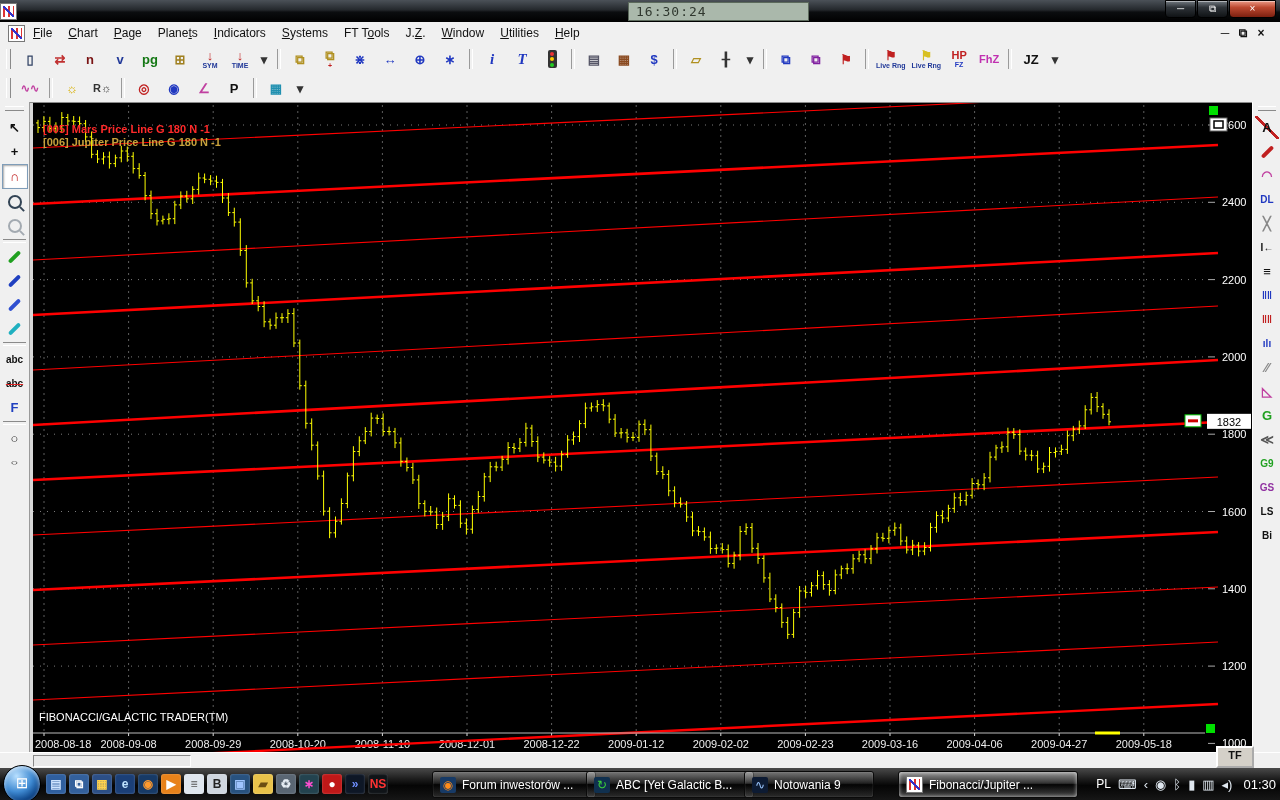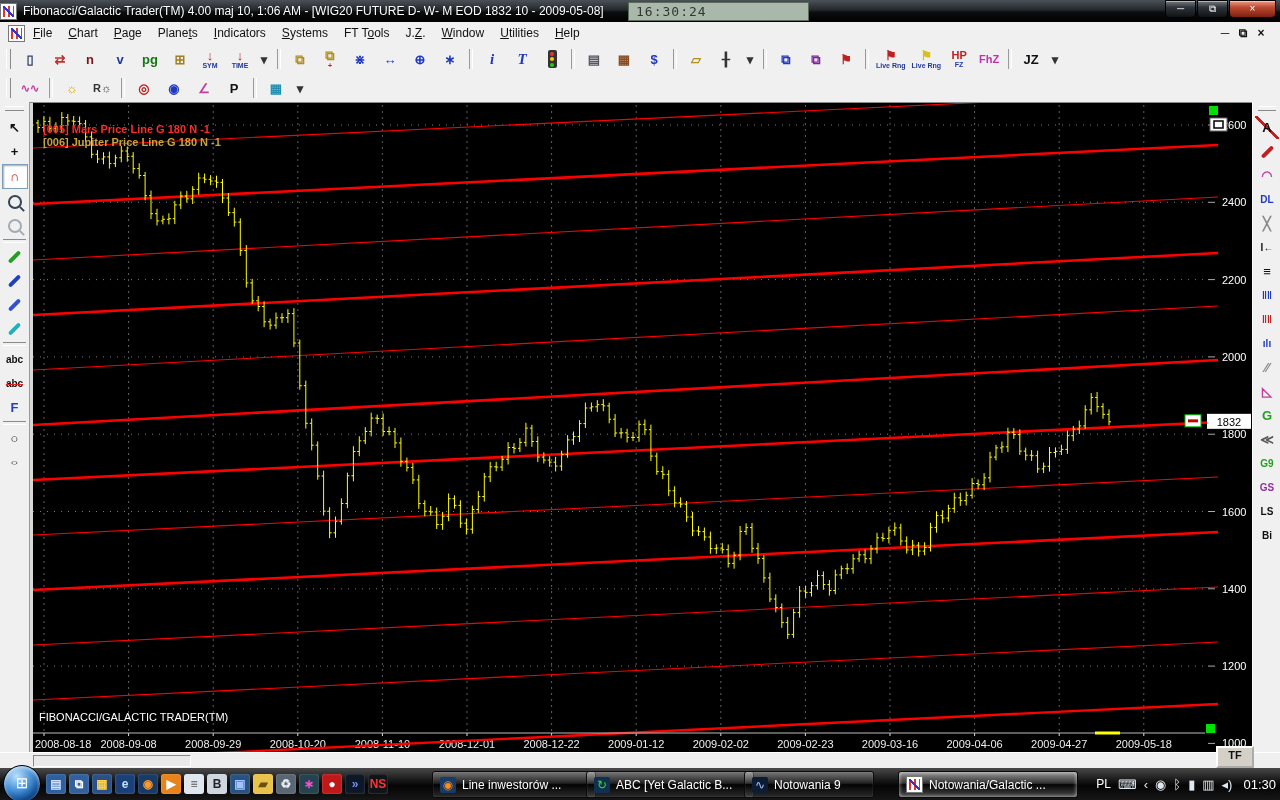--- a/index.html
+++ b/index.html
@@ -89,21 +89,20 @@
   .appico{width:15px;height:15px;background:#fff;border:1px solid #777;display:inline-block;position:relative;flex:none}
   .appico:before{content:"";position:absolute;inset:2px;
     background:linear-gradient(45deg,transparent 44%,#33c 44% 56%,transparent 56%),
     repeating-linear-gradient(90deg,#d33 0 2px,transparent 2px 5px)}
 </style>
 </head>
 <body>
 
 <div id="titlebar" class="abs">
   <span class="appico"></span>
-  <span class="title">Fibonacci/Galactic Trader(TM) 4.00 maj 10,  1:06 AM - [WIG20 FUTURE D- W- M EOD  1832     10 - 2009-05-08]</span>
   <span id="title-clock">16:30:24</span>
   <span id="winbtns">
     <span class="wbtn">─</span>
     <span class="wbtn">⧉</span>
     <span class="wbtn close">×</span>
   </span>
 </div>
 
 <div id="menubar" class="abs">
   <span class="appico" style="margin-left:8px"></span>
@@ -506,33 +505,33 @@
       <div class="ql" style="background: rgb(232, 194, 74); color: rgb(107, 78, 18);">▰</div>
       <div class="ql" style="background: rgb(90, 102, 115); color: rgb(230, 237, 244);">♻</div>
       <div class="ql" style="background: rgb(35, 67, 79); color: rgb(255, 79, 210);">∗</div>
       <div class="ql" style="background: rgb(192, 24, 24); color: rgb(255, 255, 255);">●</div>
       <div class="ql" style="background: rgb(14, 23, 38); color: rgb(111, 143, 255);">»</div>
       <div class="ql" style="background: rgb(16, 20, 24); color: rgb(255, 51, 51);">NS</div>
     </div>
   <div id="taskbuttons">
       <div class="tkbtn" style="left: 432px; width: 148px;">
         <span class="ticon" style="background: rgb(23, 58, 102); color: rgb(255, 140, 26);">◉</span>
-        <span>Line inwestorów ...</span>
+        <span>Forum inwestorów ...</span>
       </div>
       <div class="tkbtn" style="left: 586px; width: 152px;">
         <span class="ticon" style="background: rgb(16, 48, 79); color: rgb(59, 210, 59);">↻</span>
         <span>ABC [Yet Galactic B...</span>
       </div>
       <div class="tkbtn" style="left: 744px; width: 114px;">
         <span class="ticon" style="background: rgb(13, 27, 51); color: rgb(156, 199, 255);">∿</span>
         <span>Notowania 9</span>
       </div>
       <div class="tkbtn active" style="left: 898px; width: 164px;">
         <span class="appico"></span>
-        <span>Notowania/Galactic ...</span>
+        <span>Fibonacci/Jupiter ...</span>
       </div>
     </div>
   <div id="tray">
     <span>PL</span>
     <span id="tray-icons" style="display:flex;gap:7px;align-items:center">
         <span class="ticn">⌨</span>
         <span class="ticn">‹</span>
         <span class="ticn">◉</span>
         <span class="ticn">ᛒ</span>
         <span class="ticn">▮</span>

